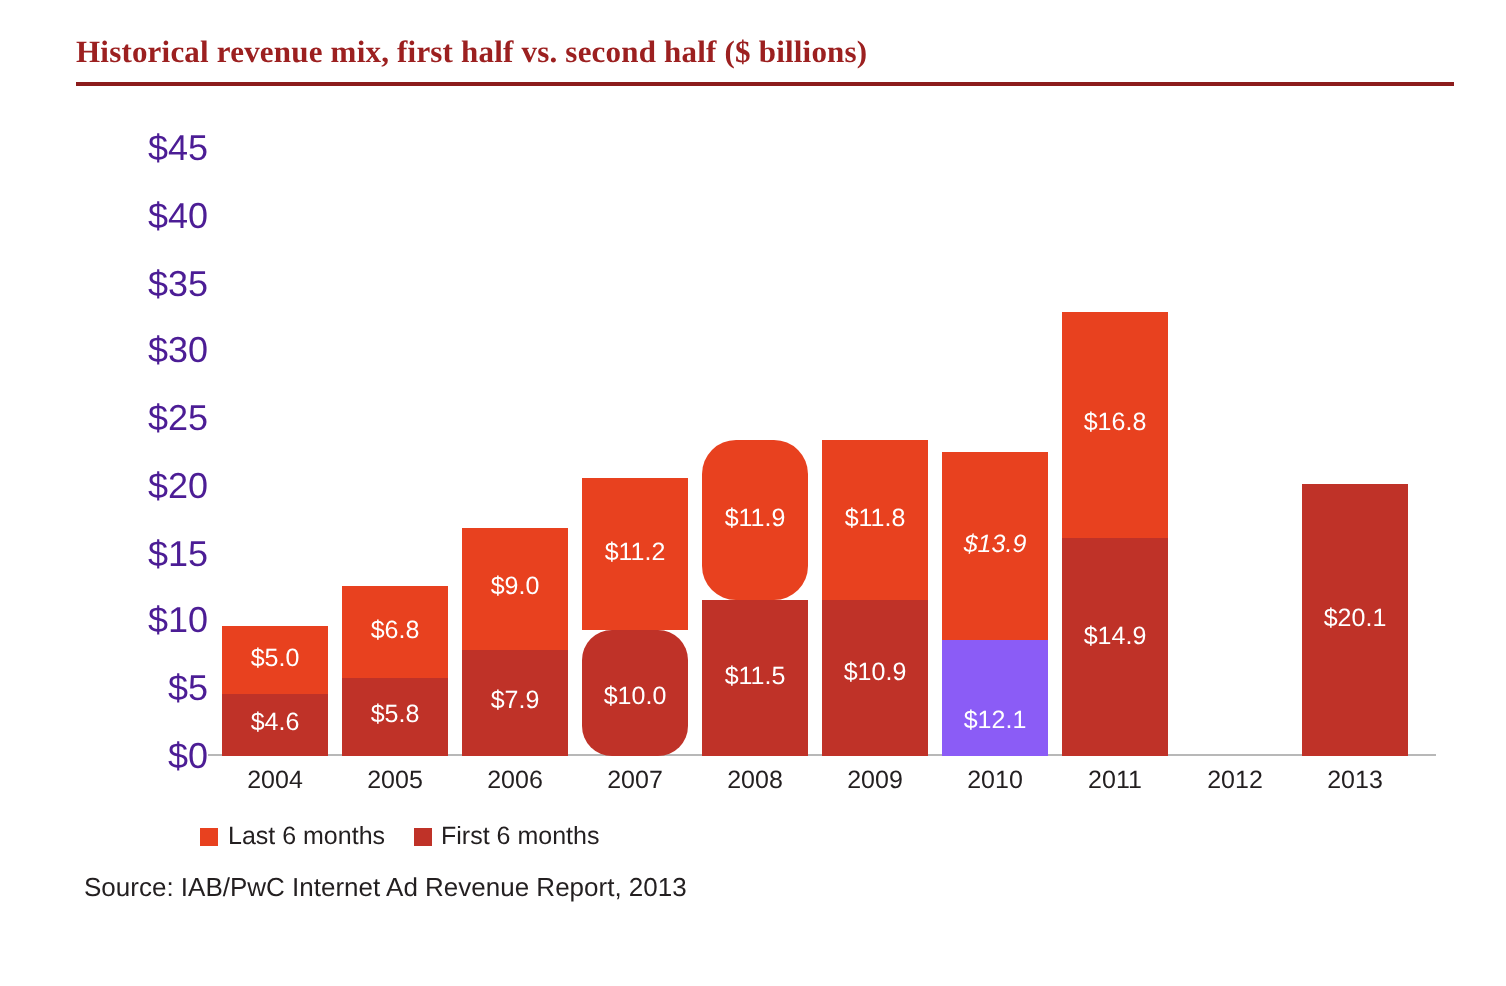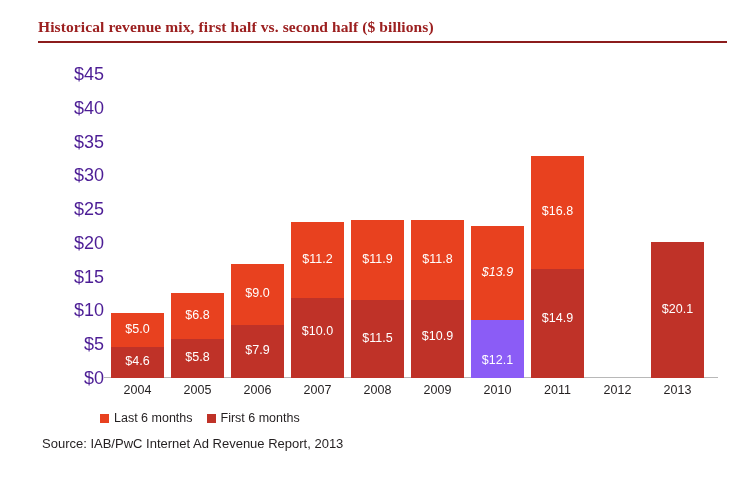--- a/index.html
+++ b/index.html
@@ -202,26 +202,26 @@
           <span class="seg-label" style="top: 22.4px;">$9.0</span>
         </div>
         <div class="seg seg-bottom" style="height: 53.3689px; background: rgb(191, 50, 40);">
           <span class="seg-label" style="top: 18.6844px;">$7.9</span>
         </div>
       </div>
       <div class="bar-col" style="left: 180px;">
         <div class="seg seg-top" style="height: 75.6622px; background: rgb(232, 65, 31);">
           <span class="seg-label" style="top: 29.8311px;">$11.2</span>
         </div>
-        <div class="seg seg-bottom" style="height: 80px; background: rgb(191, 50, 40);">
+        <div class="seg seg-bottom" style="height: 63px; background: rgb(191, 50, 40); border-radius: 15px;">
           <span class="seg-label" style="top: 25.7778px;">$10.0</span>
         </div>
       </div>
       <div class="bar-col" style="left: 240px;">
-        <div class="seg seg-top" style="height: 80.3911px; background: rgb(232, 65, 31);">
+        <div class="seg seg-top" style="height: 80.3911px; background: rgb(232, 65, 31); border-radius: 17px;">
           <span class="seg-label" style="top: 32.1956px;">$11.9</span>
         </div>
         <div class="seg seg-bottom" style="height: 77.6889px; background: rgb(191, 50, 40); padding-left: 48px;">
           <span class="seg-label" style="top: 30.8444px;">$11.5</span>
         </div>
       </div>
       <div class="bar-col" style="left: 300px;">
         <div class="seg seg-top" style="height: 79.7156px; background: rgb(232, 65, 31);">
           <span class="seg-label" style="top: 31.8578px;">$11.8</span>
         </div>

